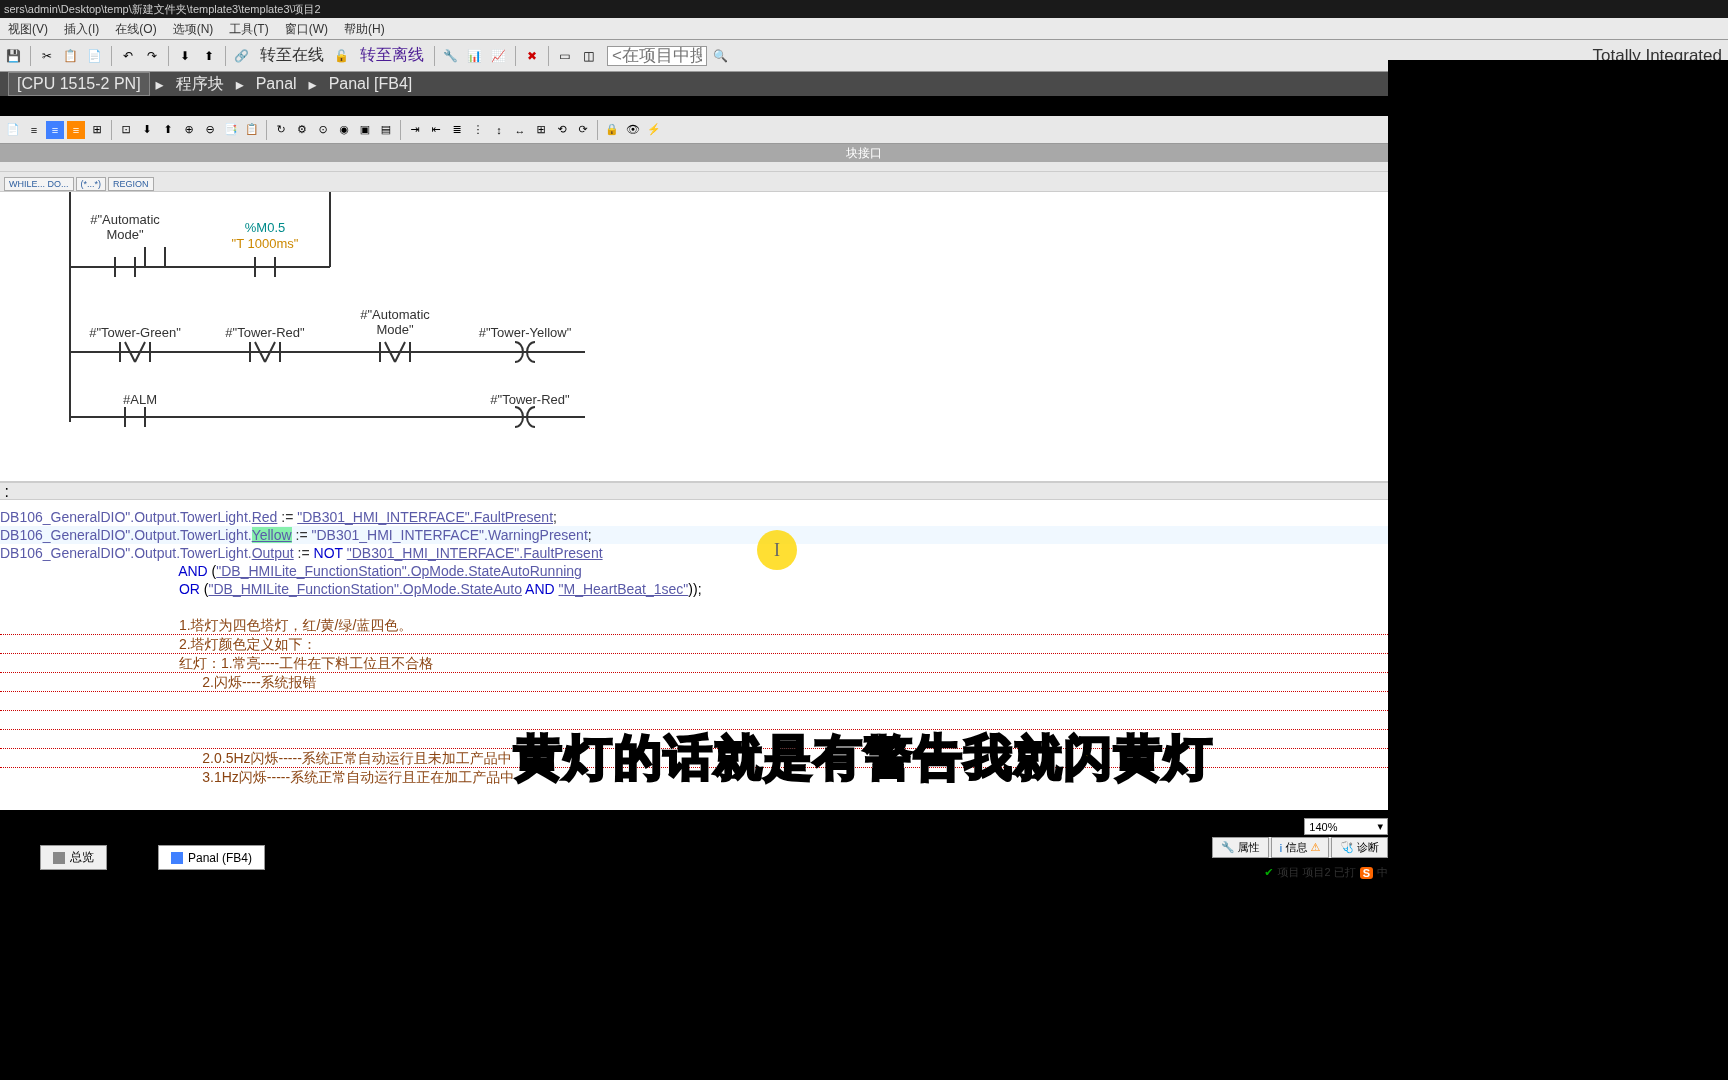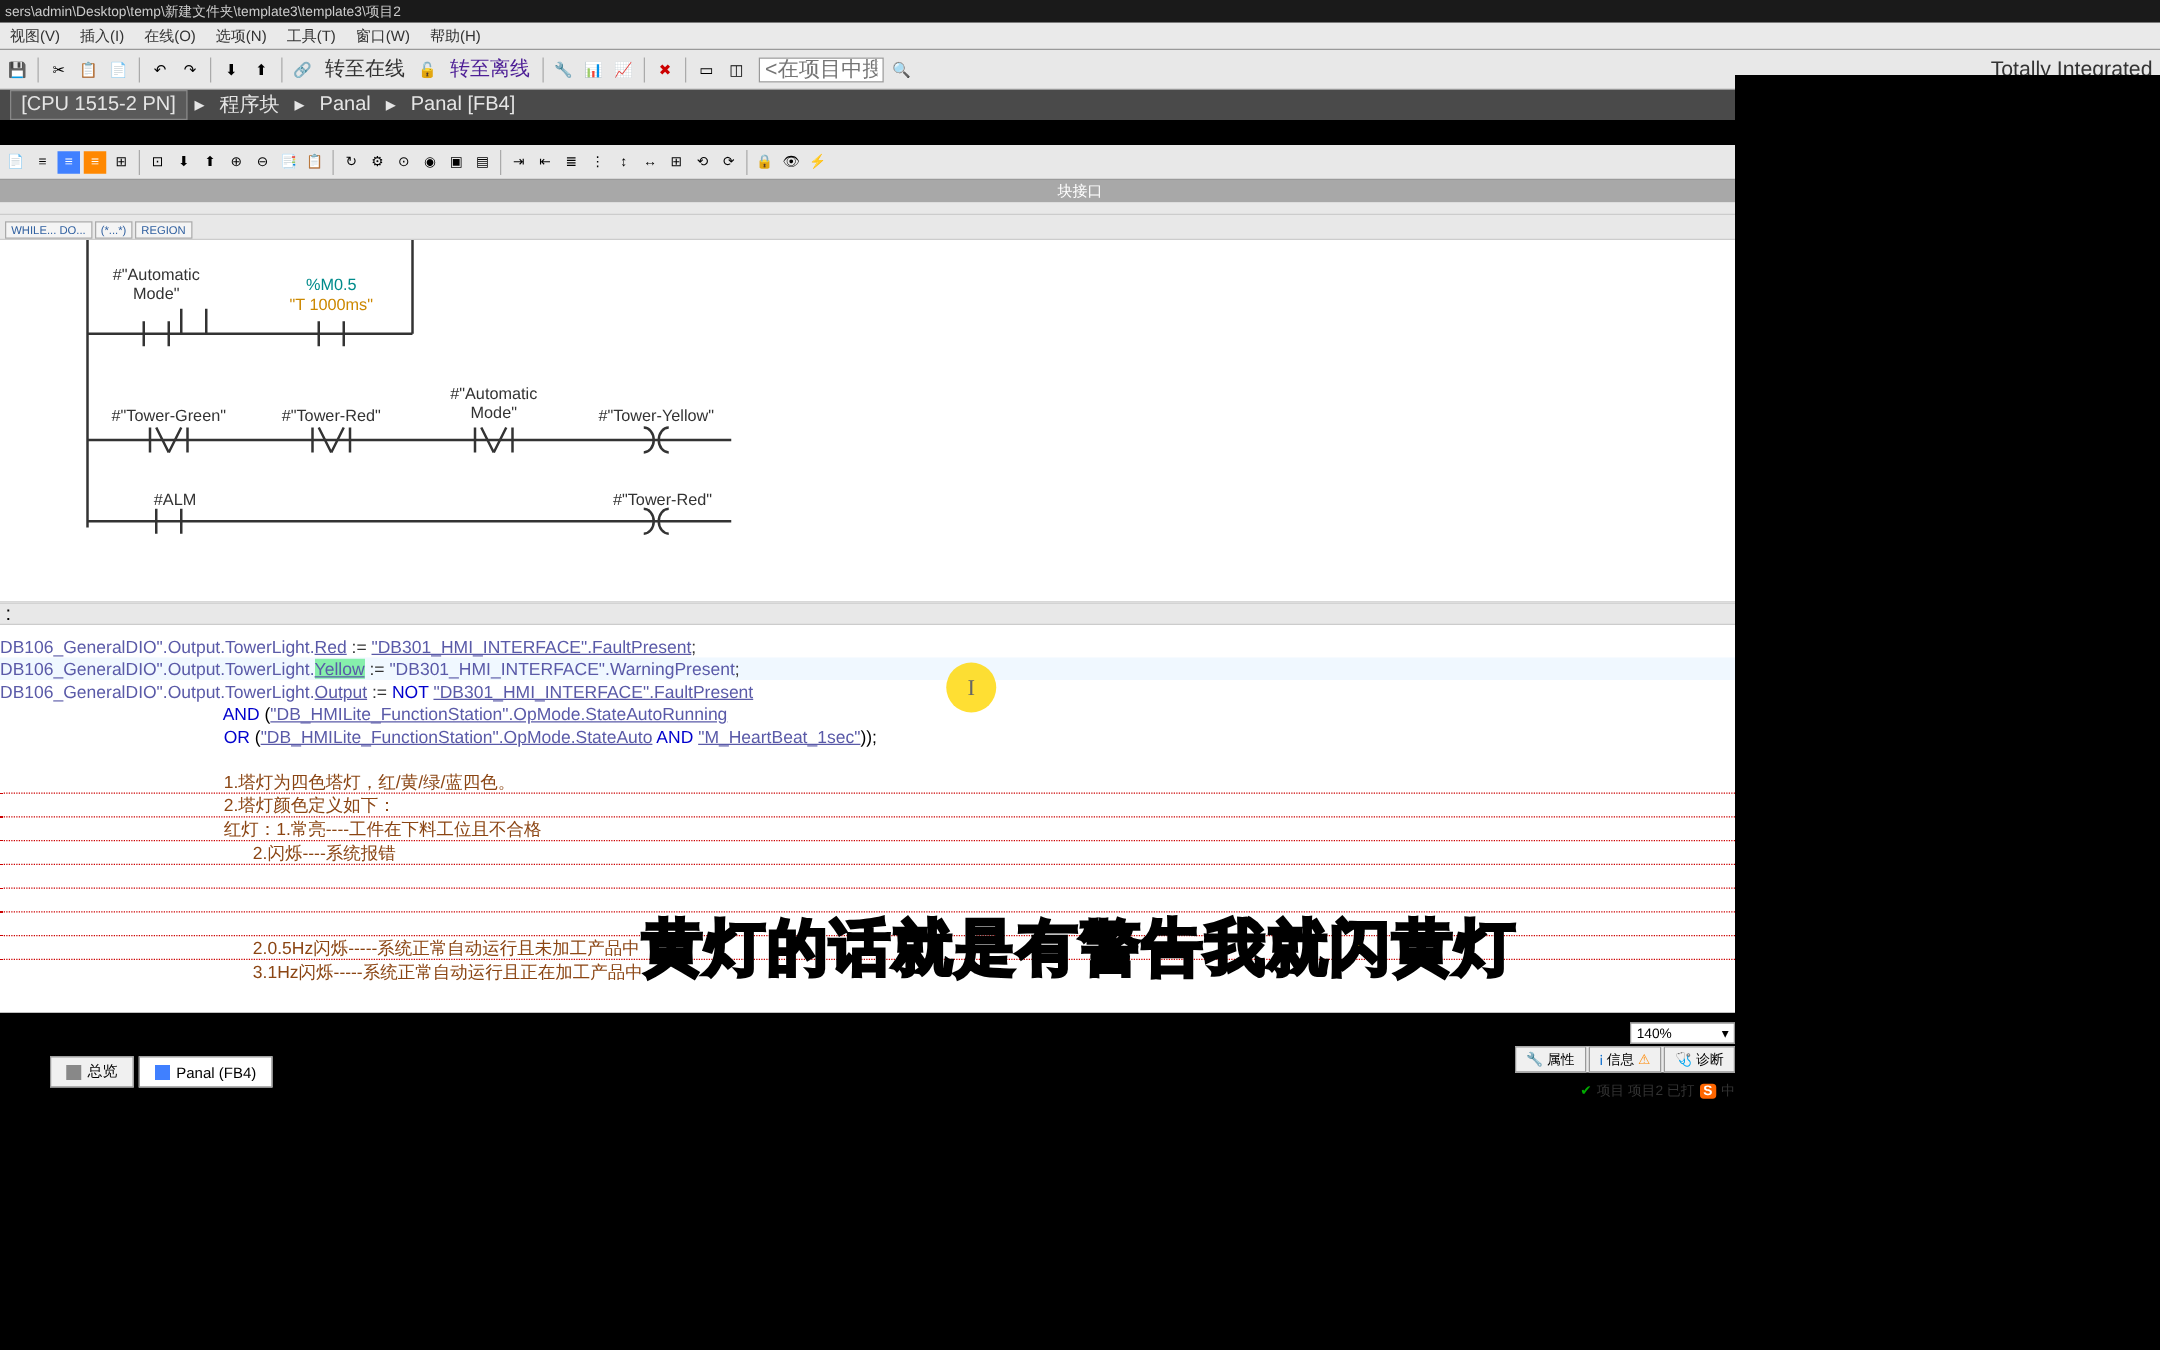--- a/index.html
+++ b/index.html
@@ -37,21 +37,21 @@
 .sc-key { color: #0000cd; }
 .sc-op { color: #333; }
 .sc-txt { color: #8b4513; }
 .sc-hl { background: #86efac; }
 .cursor-marker { position: absolute; width: 40px; height: 40px; border-radius: 50%; background: #ffd700cc; display: flex; align-items: center; justify-content: center; font-family: serif; font-size: 18px; color: #666; }
 .zoom-bar { position: absolute; right: 340px; bottom: 245px; background: #fff; border: 1px solid #999; font-size: 11px; padding: 1px 4px; display: flex; align-items: center; gap: 40px; }
 .status-tabs { position: absolute; right: 340px; bottom: 222px; display: flex; gap: 2px; background: #e8e8e8; font-size: 11px; }
 .st-tab { padding: 2px 8px; border: 1px solid #999; background: #f0f0f0; display: flex; align-items: center; gap: 3px; }
 .bottom-tabs { position: absolute; left: 40px; bottom: 210px; display: flex; gap: 4px; }
 .b-tab { background: #f0f0f0; border: 1px solid #999; font-size: 12px; padding: 3px 12px; display: flex; align-items: center; gap: 5px; }
-.b-tab.active { background: #fff; }
+.b-tab.active { background: #fff; margin-left: 47px; }
 .tab-icon { width: 12px; height: 12px; display: inline-block; }
 .status-strip { position: absolute; right: 340px; bottom: 200px; font-size: 11px; color: #333; display: flex; align-items: center; gap: 4px; }
 .green-check { color: #0a0; }
 .ime-badge { background: #ff6600; color: #fff; border-radius: 3px; padding: 0 3px; font-weight: bold; }
 .subtitle { position: absolute; left: 50%; transform: translateX(-50%); bottom: 290px; font-size: 48px; font-weight: 900; color: #ffcc00; -webkit-text-stroke: 3px #000; letter-spacing: 2px; }
 .right-black { position: absolute; right: 0; top: 60px; bottom: 0; width: 340px; background: #000; }
 </style>
 </head>
 <body>
 

